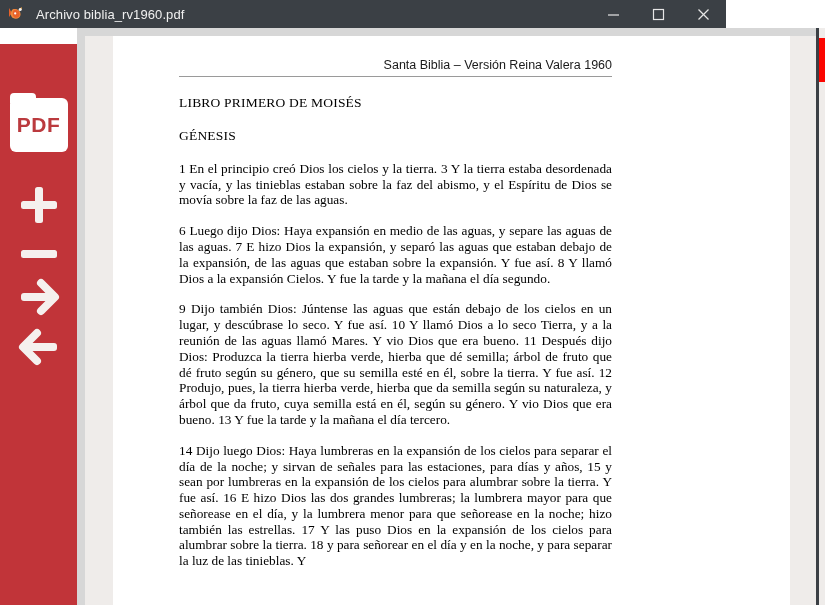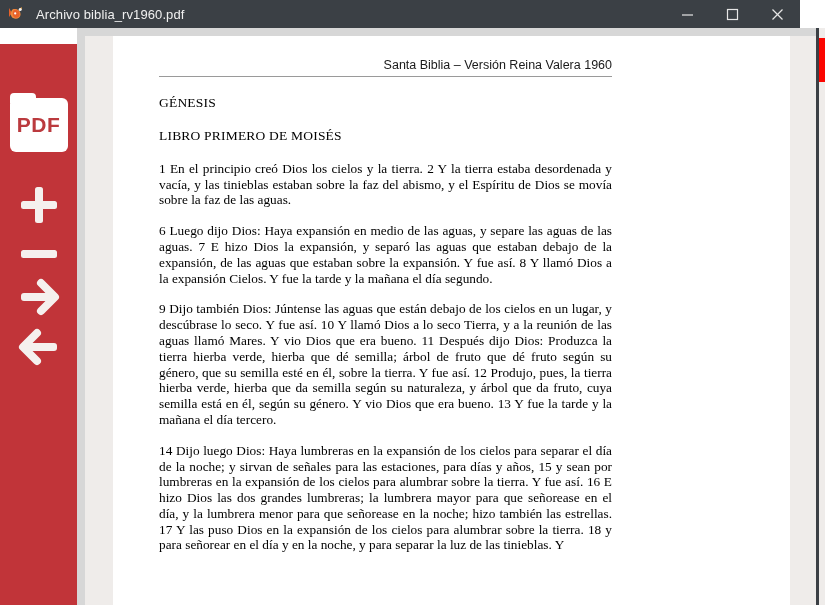--- a/index.html
+++ b/index.html
@@ -16,21 +16,21 @@
     position: relative;
     width: 825px;
     height: 605px;
     overflow: hidden;
   }
 
   
   #titlebar {
     position: absolute;
     top: 0; left: 0;
-    width: 800px;
+    width: 726px;
     height: 28px;
     background: #3b4045;
     display: flex;
     align-items: center;
   }
 
   #app-icon {
     width: 26px;
     height: 28px;
     margin-left: 6px;
@@ -145,21 +145,21 @@
     width: 677px;
     height: 569px;
     background: #ffffff;
     overflow: hidden;
   }
 
   #page-inner {
     position: absolute;
     top: 0; left: 0;
     width: 548px;
-    padding: 22px 49px 0 46px;
+    padding: 22px 49px 0 66px;
   }
 
   #doc-header {
     text-align: right;
     font-family: "Liberation Sans", sans-serif;
     font-size: 12.5px;
     color: #1a1a1a;
     padding-bottom: 4px;
     white-space: nowrap;
   }
@@ -298,27 +298,27 @@
   <div id="viewer">
     <div id="viewer-topbar"></div>
     <div id="viewer-leftgutter"></div>
 
     <div id="page">
       <div id="page-inner">
 
         <div id="doc-header">Santa Biblia – Versión Reina Valera 1960</div>
         <div id="doc-rule"></div>
 
+        <div class="doc-line smallcaps">LIBRO PRIMERO DE MOISÉS</div>
+
         <div class="doc-line smallcaps">GÉNESIS</div>
 
-        <div class="doc-line smallcaps">LIBRO PRIMERO DE MOISÉS</div>
-
-
-
-        <div class="doc-para">1 En el principio creó Dios los cielos y la tierra. 2 Y la tierra estaba desordenada y vacía, y las tinieblas estaban sobre la faz del abismo, y el Espíritu de Dios se movía sobre la faz de las aguas.</div>
+
+
+        <div class="doc-para">1 En el principio creó Dios los cielos y la tierra. 3 Y la tierra estaba desordenada y vacía, y las tinieblas estaban sobre la faz del abismo, y el Espíritu de Dios se movía sobre la faz de las aguas.</div>
         <div class="doc-para">6 Luego dijo Dios: Haya expansión en medio de las aguas, y separe las aguas de las aguas. 7 E hizo Dios la expansión, y separó las aguas que estaban debajo de la expansión, de las aguas que estaban sobre la expansión. Y fue así. 8 Y llamó Dios a la expansión Cielos. Y fue la tarde y la mañana el día segundo.</div>
         <div class="doc-para">9 Dijo también Dios: Júntense las aguas que están debajo de los cielos en un lugar, y descúbrase lo seco. Y fue así. 10 Y llamó Dios a lo seco Tierra, y a la reunión de las aguas llamó Mares. Y vio Dios que era bueno. 11 Después dijo Dios: Produzca la tierra hierba verde, hierba que dé semilla; árbol de fruto que dé fruto según su género, que su semilla esté en él, sobre la tierra. Y fue así. 12 Produjo, pues, la tierra hierba verde, hierba que da semilla según su naturaleza, y árbol que da fruto, cuya semilla está en él, según su género. Y vio Dios que era bueno. 13 Y fue la tarde y la mañana el día tercero.</div>
         <div class="doc-para">14 Dijo luego Dios: Haya lumbreras en la expansión de los cielos para separar el día de la noche; y sirvan de señales para las estaciones, para días y años, 15 y sean por lumbreras en la expansión de los cielos para alumbrar sobre la tierra. Y fue así. 16 E hizo Dios las dos grandes lumbreras; la lumbrera mayor para que señorease en el día, y la lumbrera menor para que señorease en la noche; hizo también las estrellas. 17 Y las puso Dios en la expansión de los cielos para alumbrar sobre la tierra. 18 y para señorear en el día y en la noche, y para separar la luz de las tinieblas. Y</div>
 
       </div>
     </div>
   </div>
 
   <div id="scrollbar">
     <div id="scroll-track"></div>

